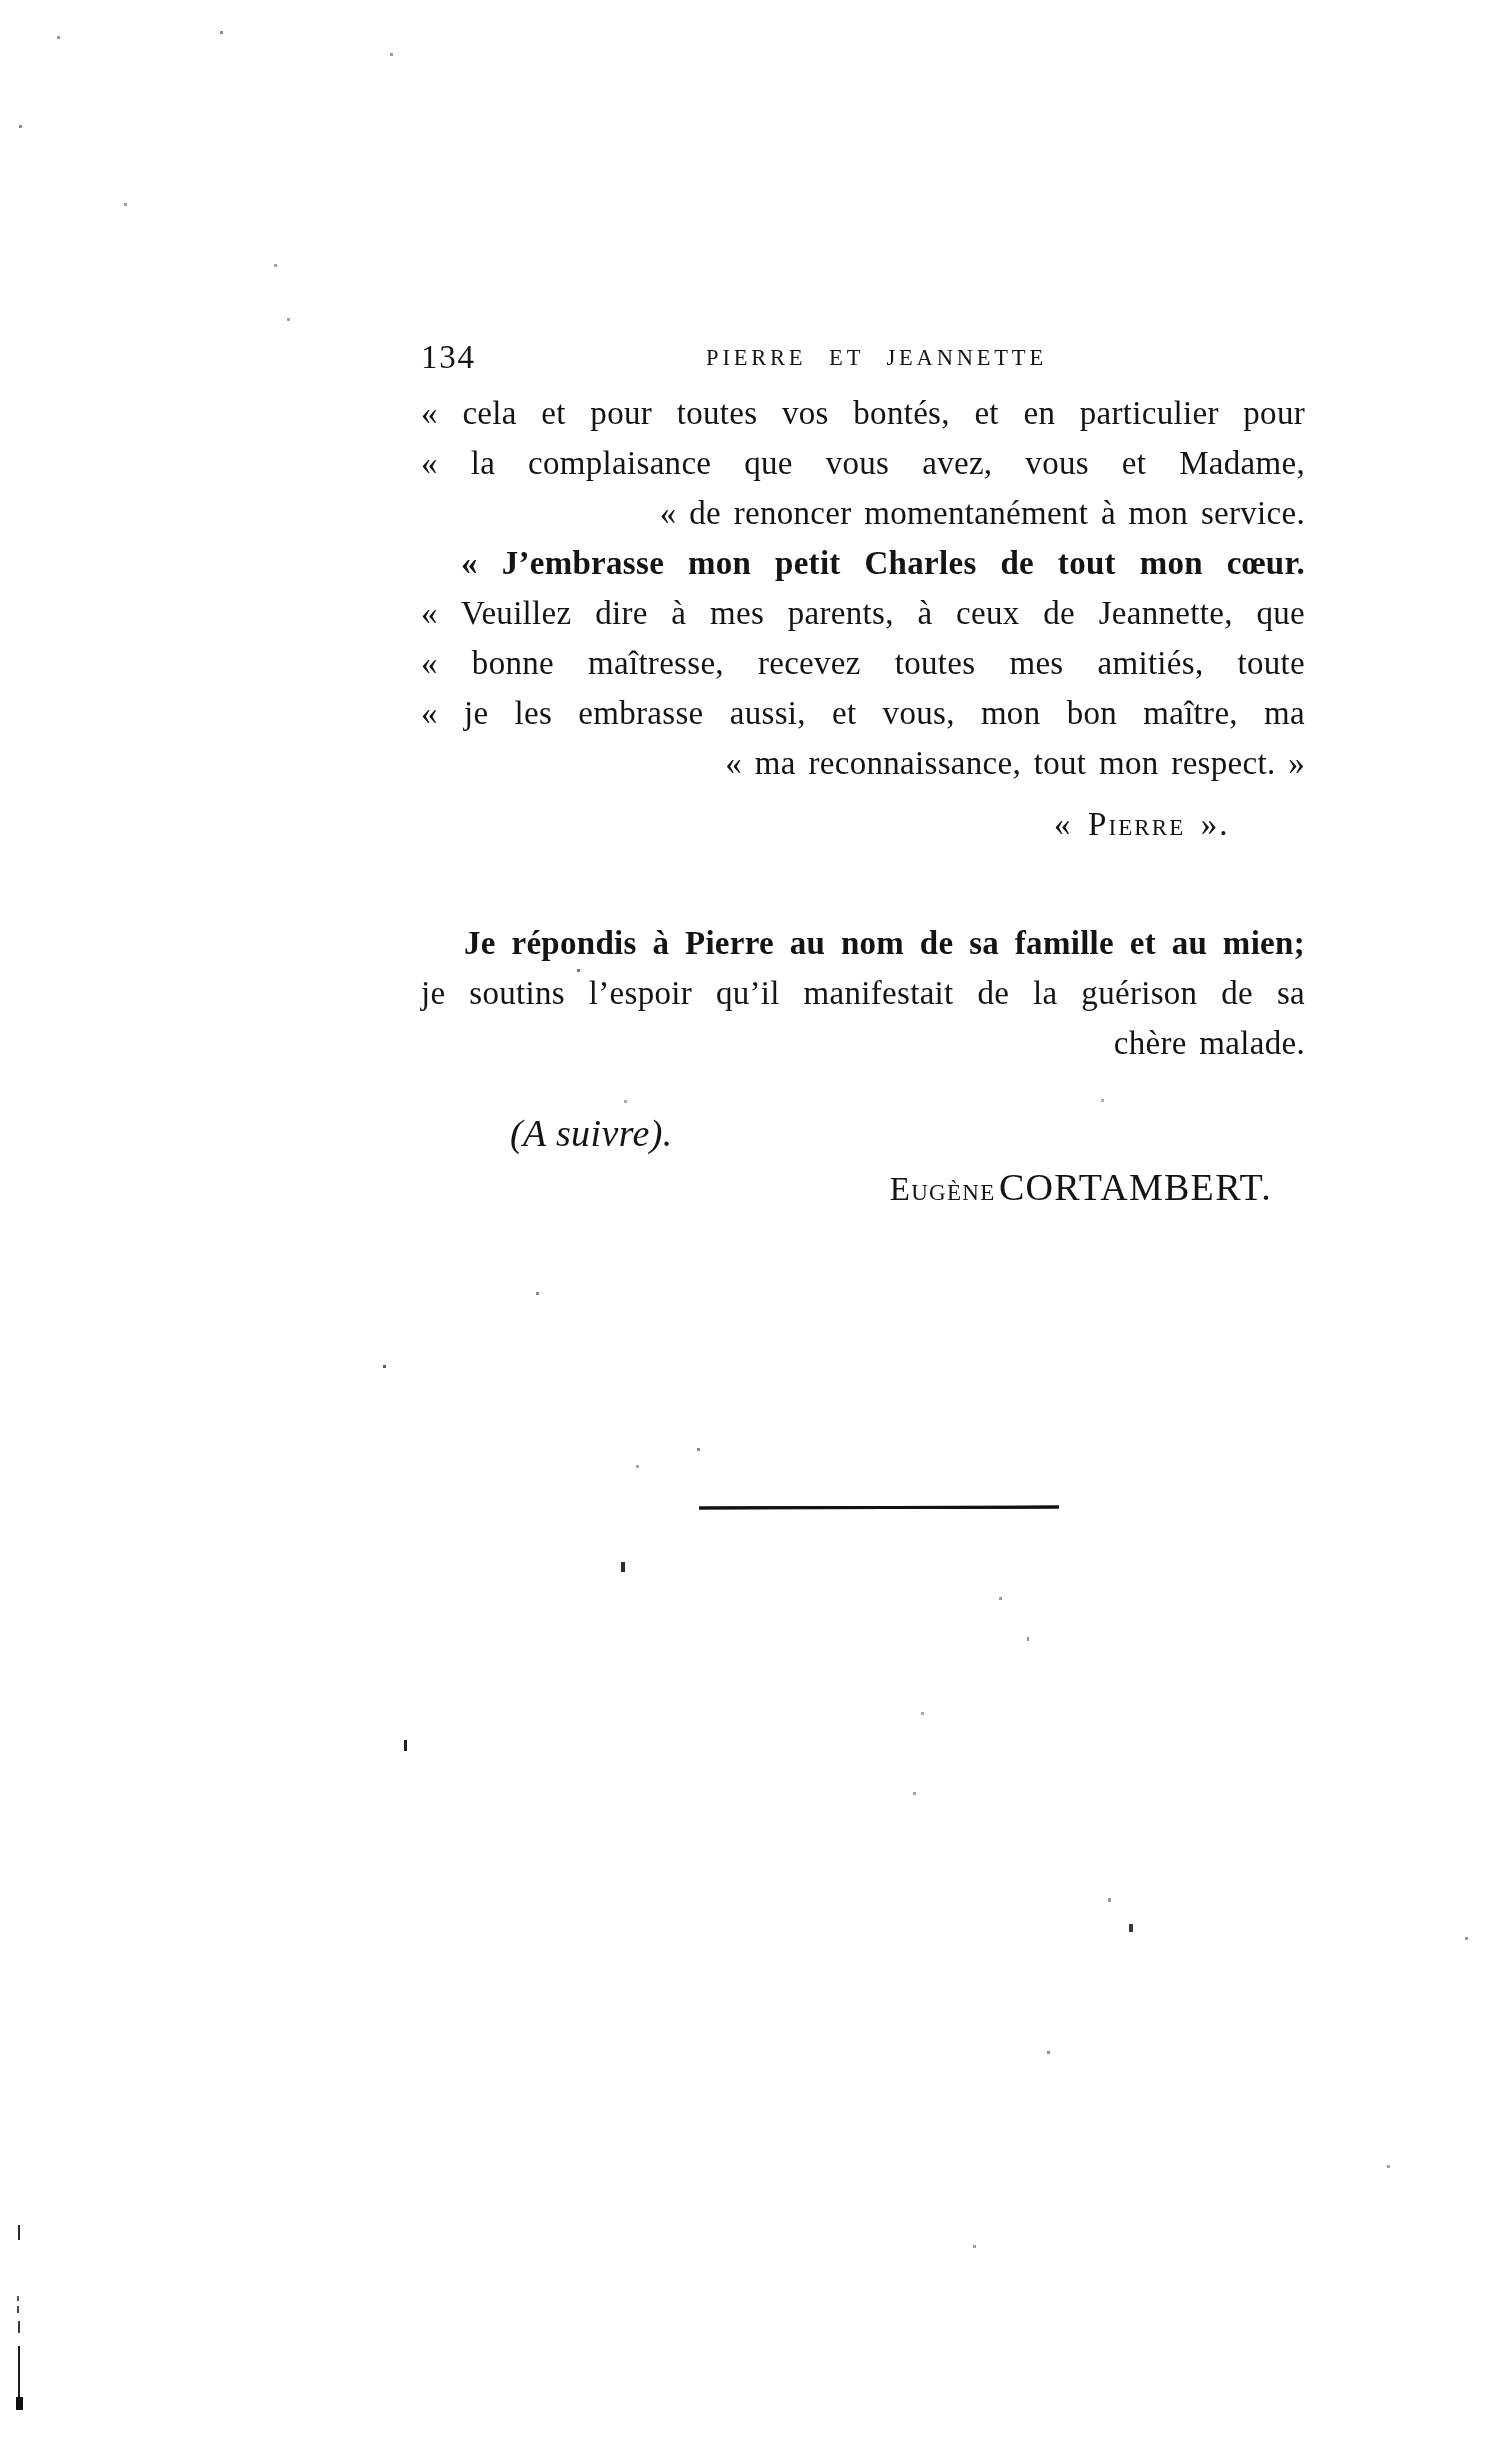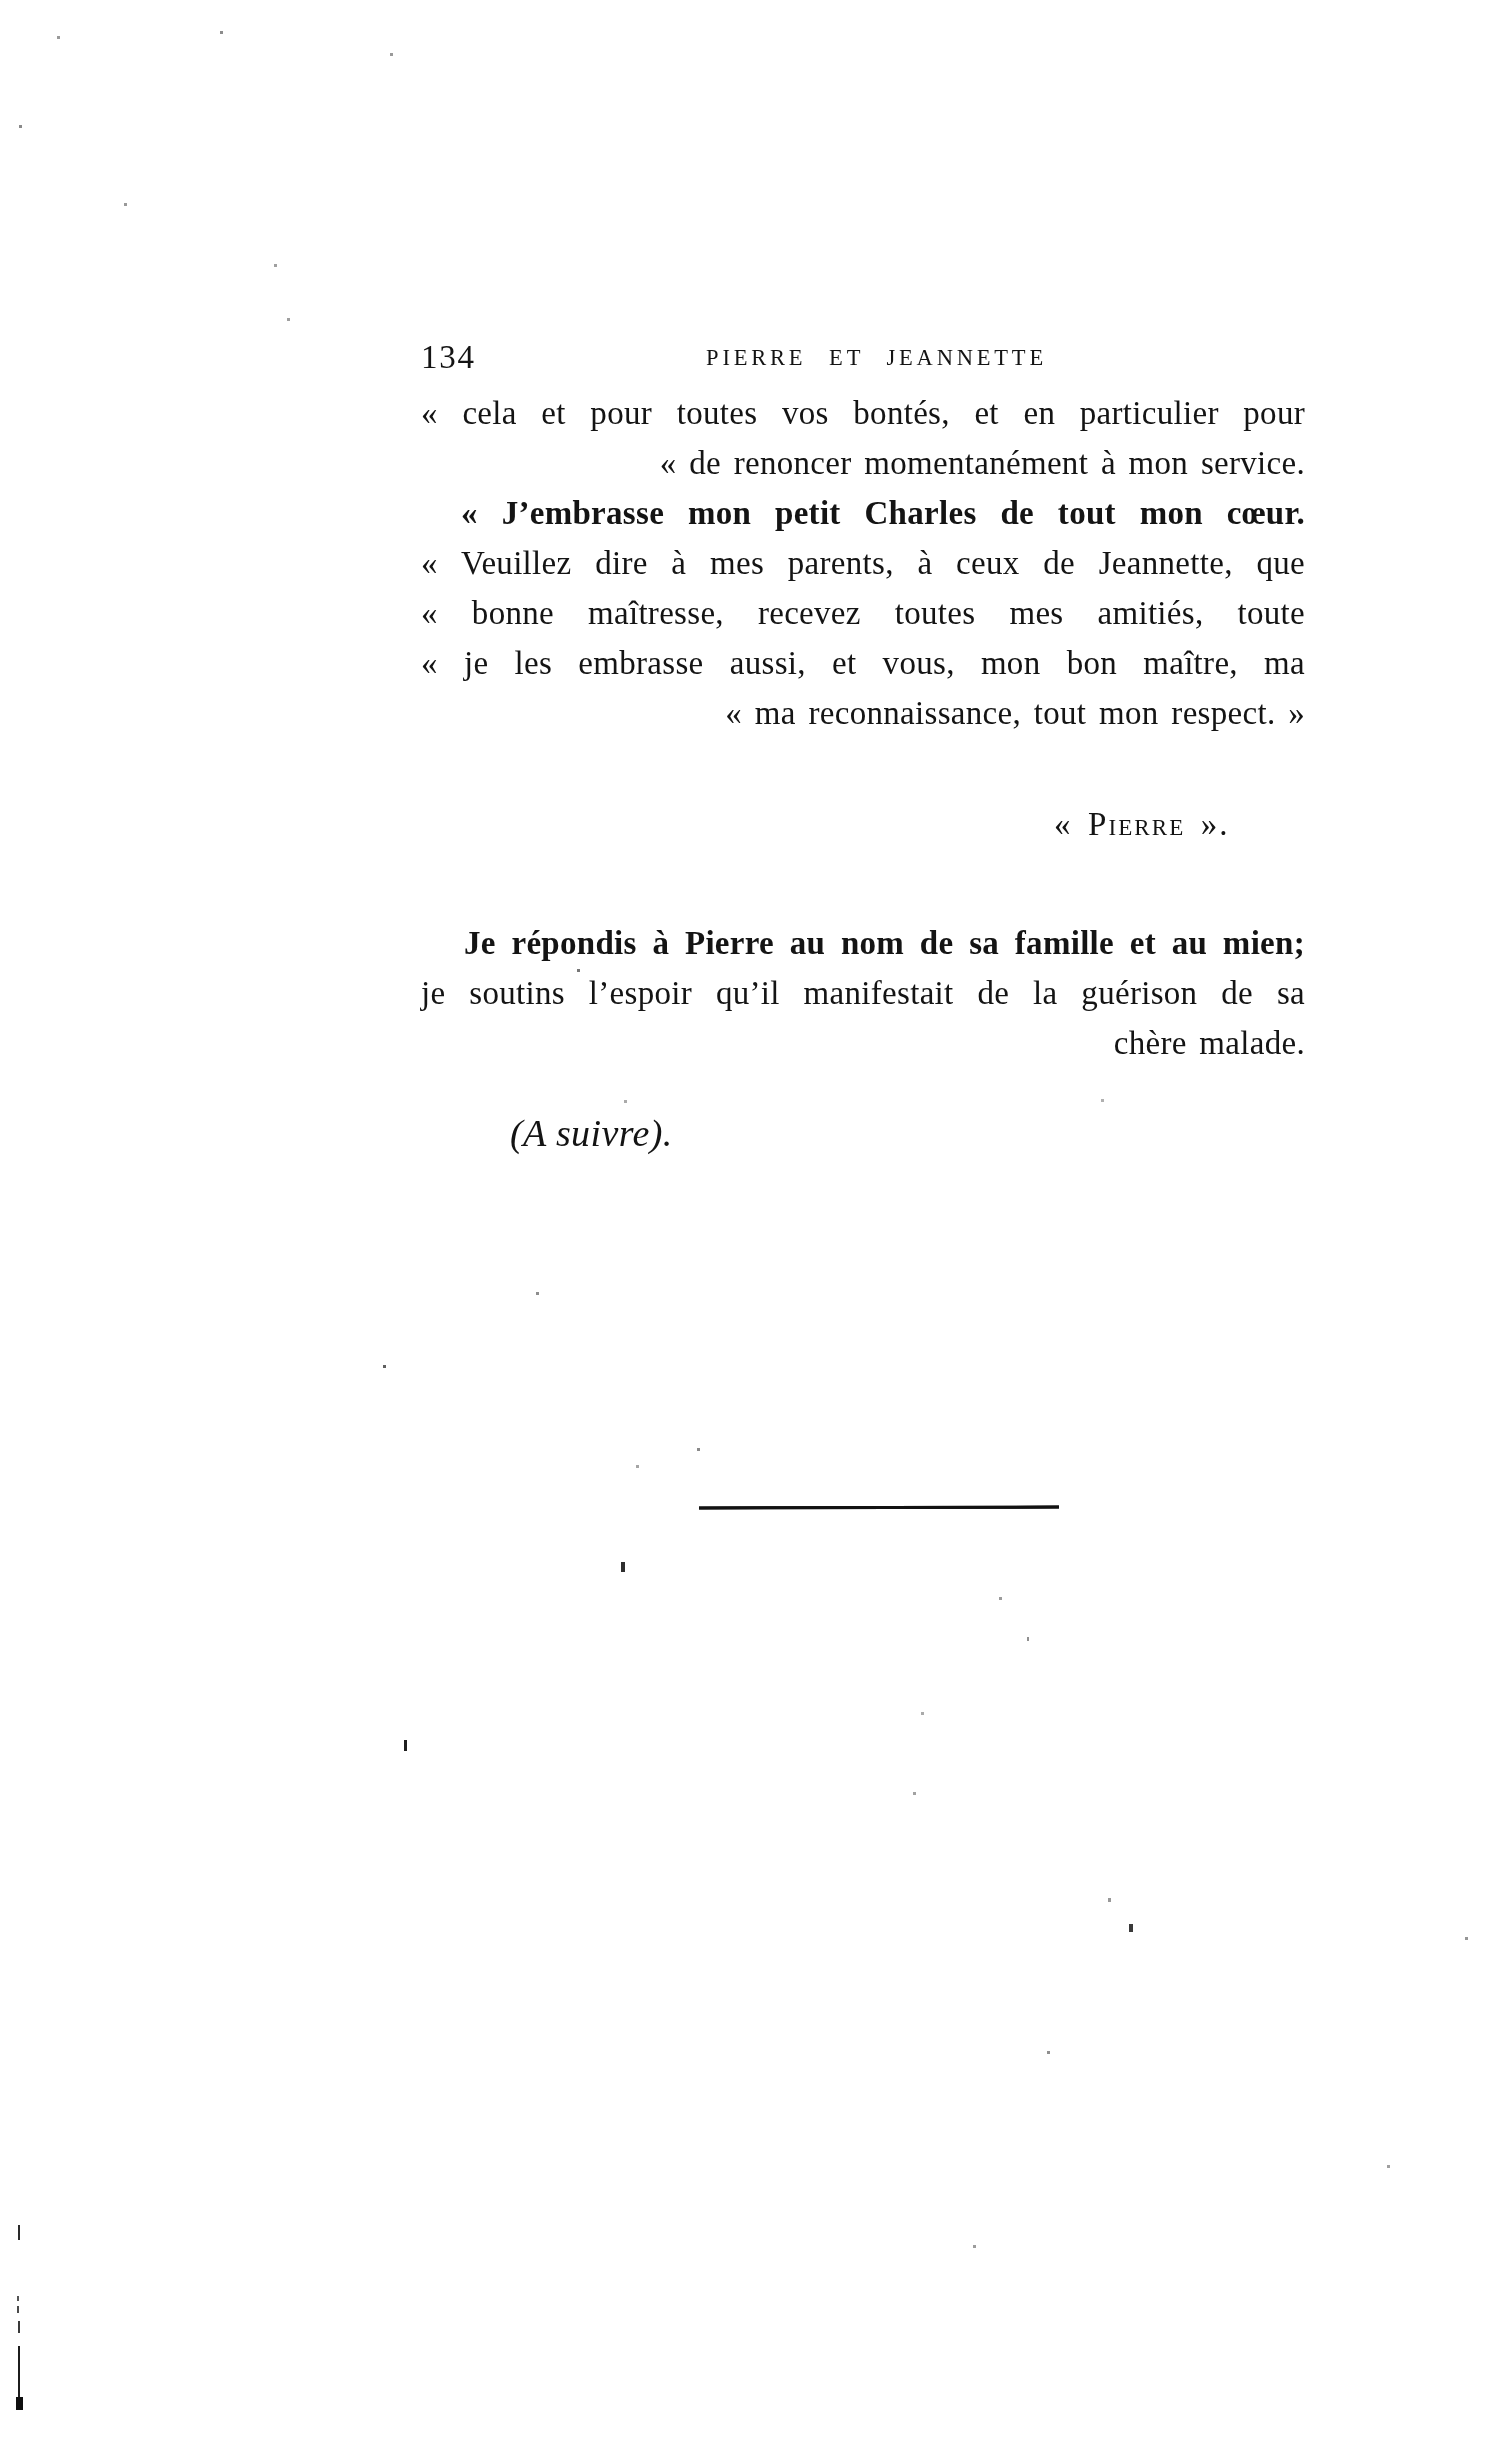--- a/index.html
+++ b/index.html
@@ -105,38 +105,44 @@
 </head>
 <body>
 
 <div id="page" style="background: rgb(255, 255, 255); color: rgb(20, 20, 20);">
 
   <div class="page-number">134</div>
   <div class="running-title">PIERRE ET JEANNETTE</div>
 
   <div class="letter-block">
     <div class="tline just">« cela et pour toutes vos bontés, et en particulier pour</div>
+    <div class="tline just">« la complaisance que vous avez, vous et Madame,</div>
     <div class="tline left">« de renoncer momentanément à mon service.</div>
     <div class="tline just indent1">« J’embrasse mon petit Charles de tout mon cœur.</div>
     <div class="tline just">« Veuillez dire à mes parents, à ceux de Jeannette, que</div>
     <div class="tline just">« bonne maîtresse, recevez toutes mes amitiés, toute</div>
     <div class="tline just">« je les embrasse aussi, et vous, mon bon maître, ma</div>
     <div class="tline left">« ma reconnaissance, tout mon respect. »</div>
   </div>
 
   <div class="signature">« Pierre ».</div>
 
   <div class="body-block">
     <div class="tline just indent-first">Je répondis à Pierre au nom de sa famille et au mien;</div>
     <div class="tline just">je soutins l’espoir qu’il manifestait de la guérison de sa</div>
     <div class="tline left">chère malade.</div>
   </div>
 
   <div class="a-suivre">(A suivre).</div>
 
+  <div class="author-line">
+    <span class="author-first">Eugène</span>
+    <span> </span>
+    <span class="author-last">CORTAMBERT.</span>
+  </div>
 
   <div class="end-rule"></div>
 
   <div id="artifact-layer">
       <span class="speck" style="left: 57px; top: 36px; width: 2.5px; height: 2.5px; background: rgb(154, 154, 154);"></span>
       <span class="speck" style="left: 220px; top: 31px; width: 2.5px; height: 3.3px; background: rgb(140, 140, 140);"></span>
       <span class="speck" style="left: 390px; top: 53px; width: 2.5px; height: 2.5px; background: rgb(154, 154, 154);"></span>
       <span class="speck" style="left: 19px; top: 125px; width: 3.3px; height: 3.3px; background: rgb(138, 138, 138);"></span>
       <span class="speck" style="left: 124px; top: 203px; width: 2.5px; height: 2.5px; background: rgb(153, 153, 153);"></span>
       <span class="speck" style="left: 274px; top: 264px; width: 2.5px; height: 3.3px; background: rgb(160, 160, 160);"></span>

